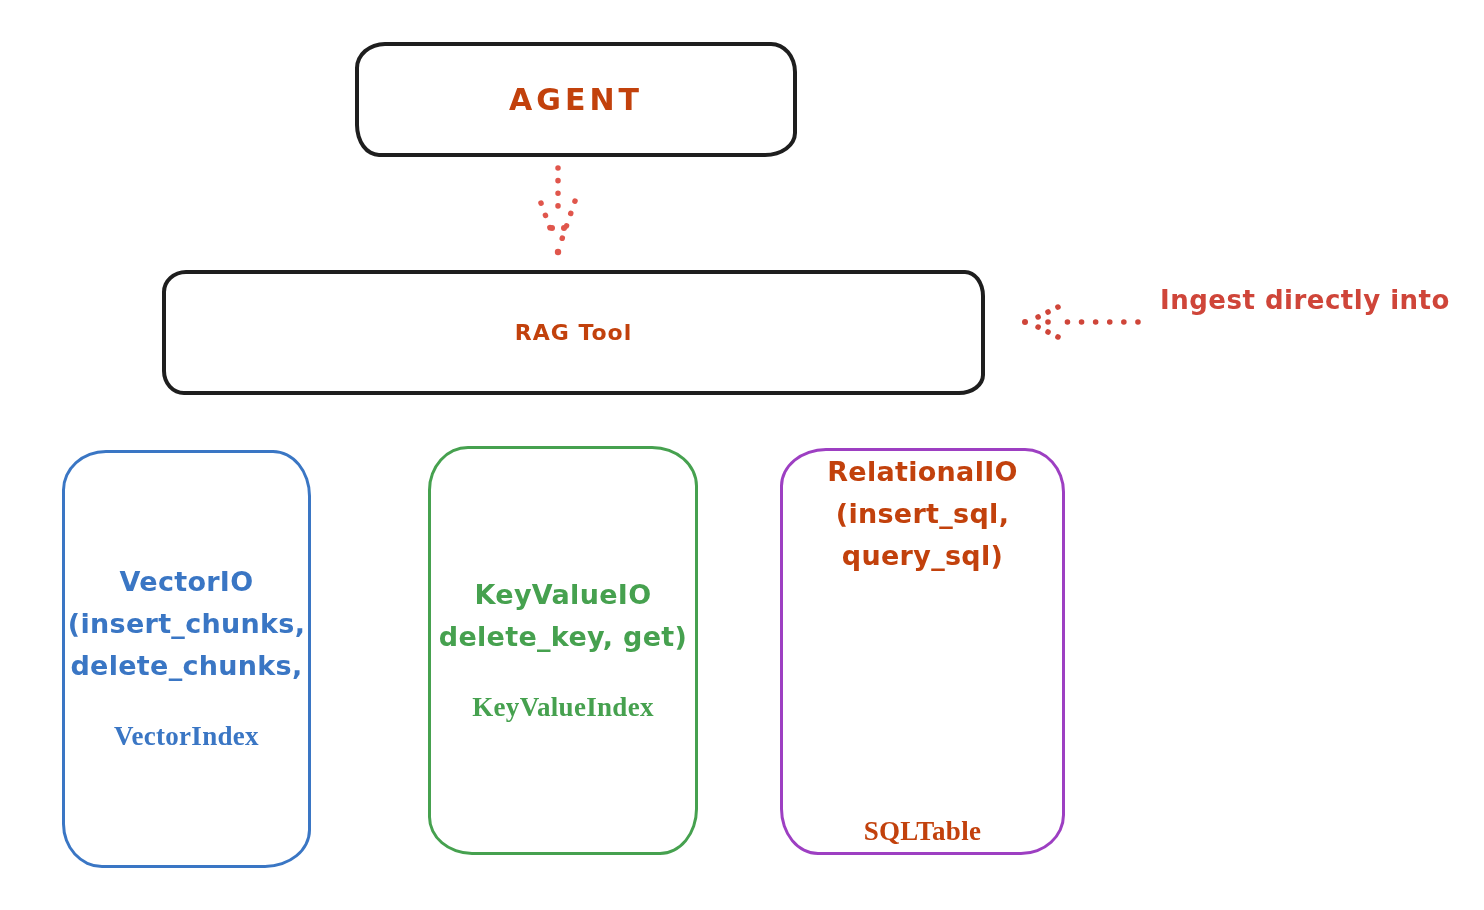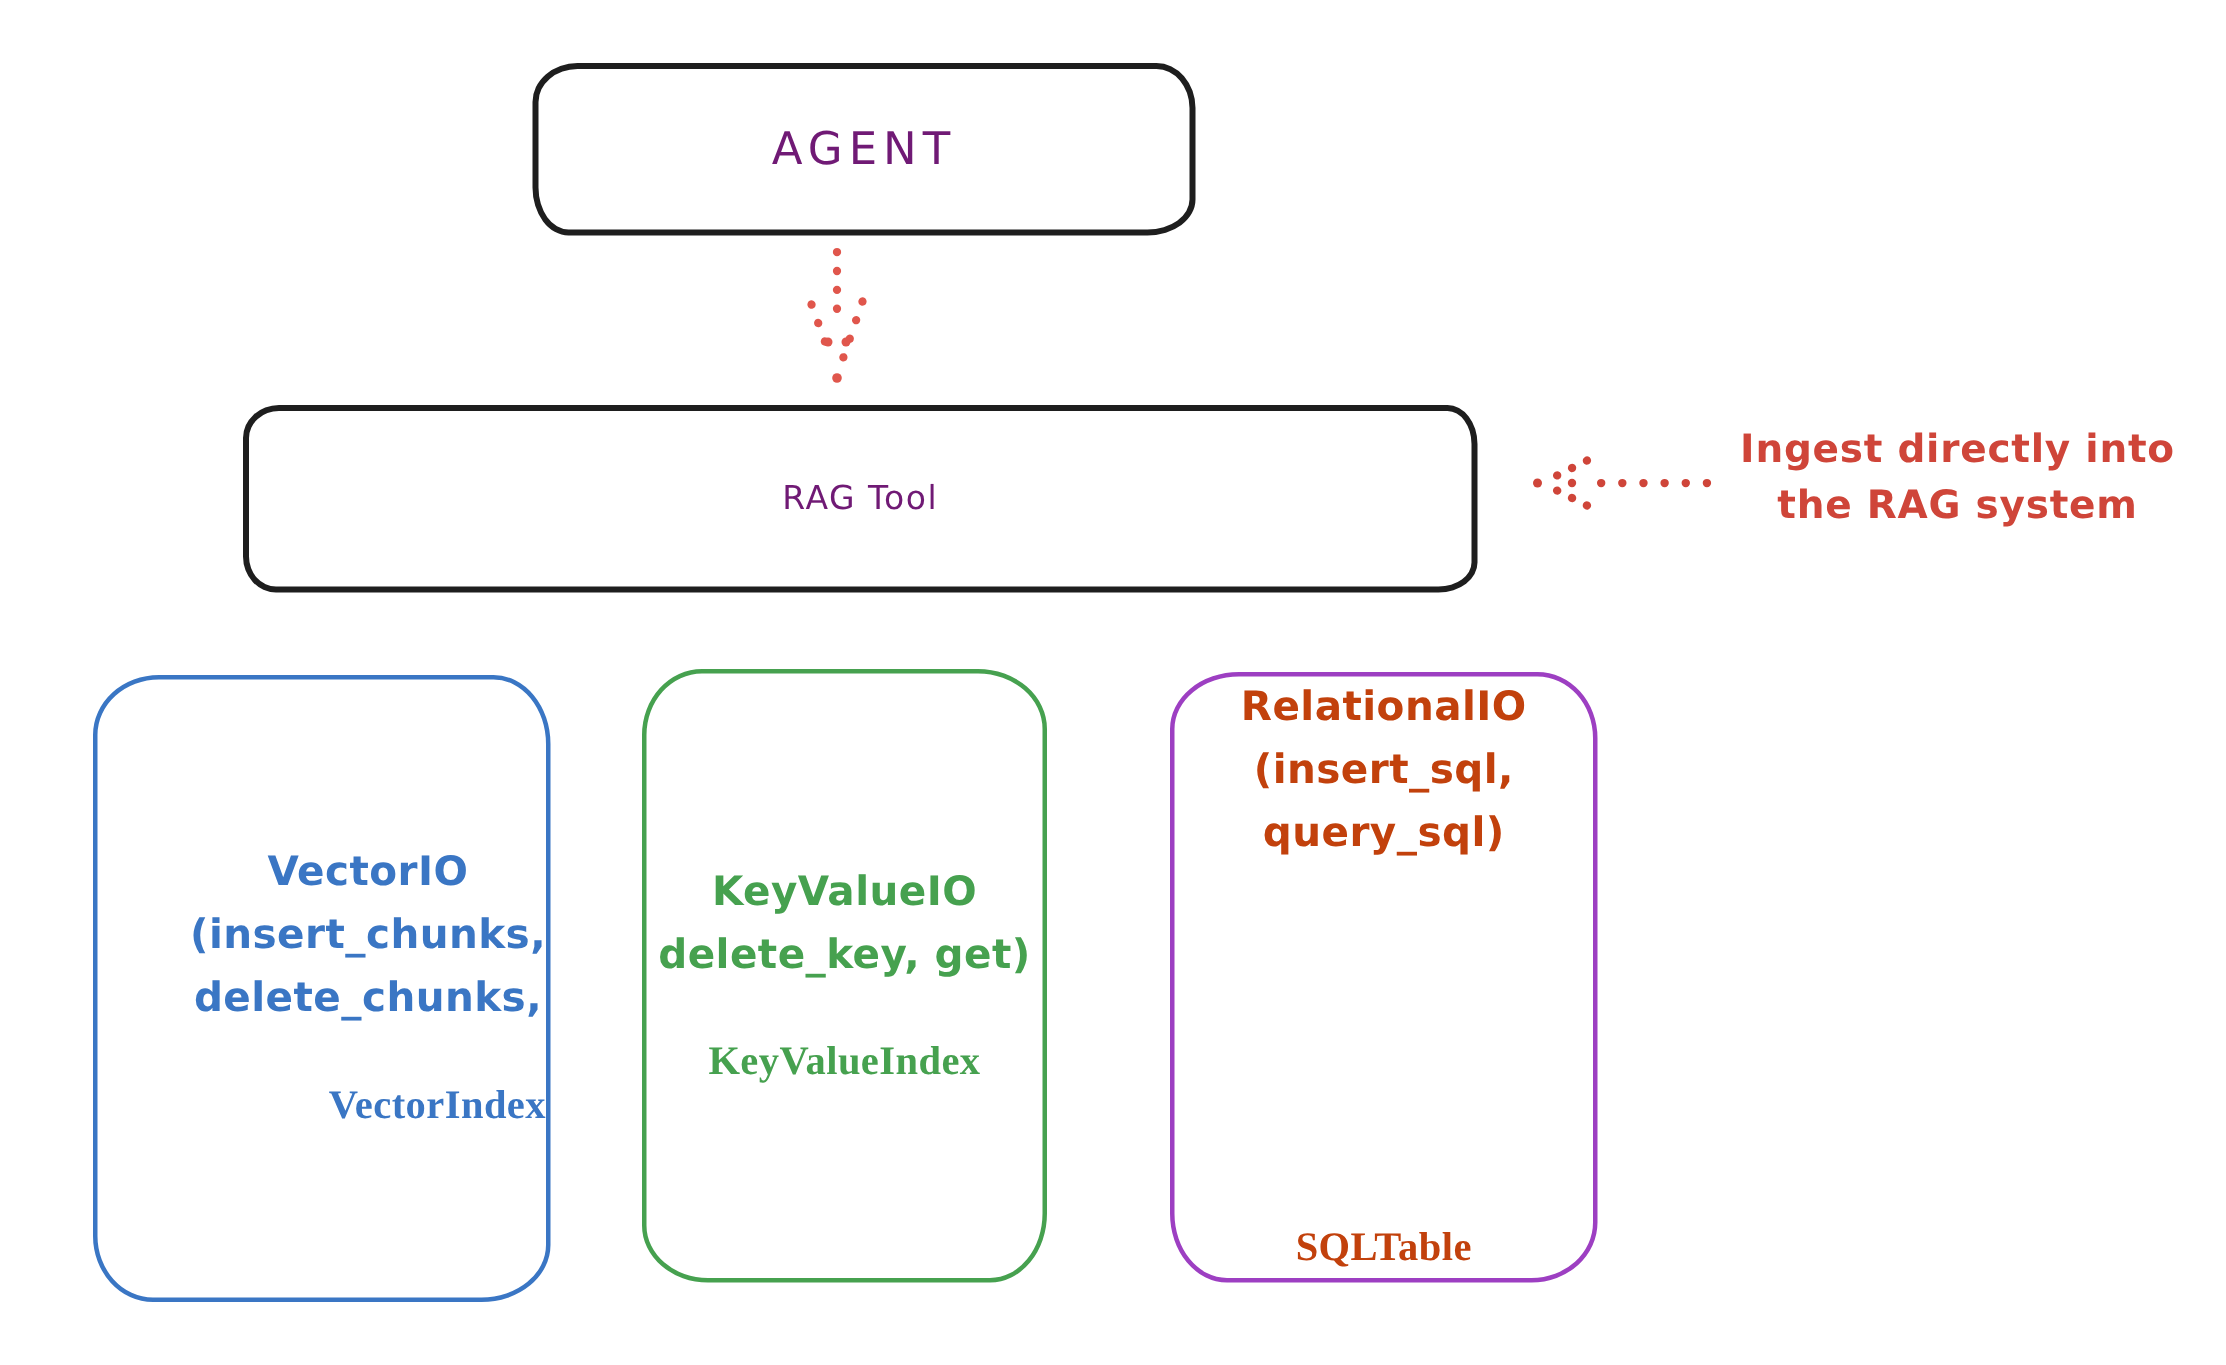--- a/index.html
+++ b/index.html
@@ -19,22 +19,22 @@
   .node {
     position: absolute;
     display: flex;
     align-items: center;
     justify-content: center;
     background: #ffffff;
     box-sizing: border-box;
   }
   .node-black {
     border: 4px solid #1e1e1e;
-    color: #701a75;
-    font-weight: 400;
+    color: #c2410c;
+    font-weight: 700;
   }
   .agent {
     left: 355px; top: 42px;
     width: 442px; height: 115px;
     border-radius: 30px 26px 32px 24px / 26px 30px 24px 32px;
     font-size: 30px;
     letter-spacing: 4px;
   }
   .rag {
     left: 162px; top: 270px;
@@ -70,25 +70,24 @@
     text-align: center;
     background: #ffffff;
     font-size: 27px;
     font-weight: 600;
     letter-spacing: 0.3px;
   }
   .module .module-lines div { line-height: 42px; }
   .module .module-index { margin-top: 28px; line-height: 42px; font-family: Liberation Serif, serif; }
   .module-vector {
     left: 62px; top: 450px;
-    width: 305px; height: 418px;
+    width: 249px; height: 418px;
     border: 3.5px solid #3a76c4;
     color: #3a76c4;
     border-radius: 44px 38px 46px 40px / 40px 46px 38px 44px;
-    align-items: flex-end;
   }
   .module-keyvalue {
     left: 428px; top: 446px;
     width: 270px; height: 409px;
     border: 3.5px solid #46a14f;
     color: #46a14f;
     border-radius: 40px 46px 38px 44px / 44px 40px 46px 38px;
   }
   .module-relational {
     left: 780px; top: 448px;
@@ -124,21 +123,20 @@
   <svg class="arrow arrow-left" width="128" height="48" viewBox="0 0 128 48">
     <line x1="120" y1="24" x2="48" y2="24" stroke="#cf4539" stroke-width="5.5" stroke-linecap="round" stroke-dasharray="0.1 14"></line>
     <line x1="40" y1="9" x2="14" y2="22" stroke="#cf4539" stroke-width="5.5" stroke-linecap="round" stroke-dasharray="0.1 11"></line>
     <line x1="40" y1="39" x2="14" y2="26" stroke="#cf4539" stroke-width="5.5" stroke-linecap="round" stroke-dasharray="0.1 11"></line>
     <circle cx="30" cy="24" r="2.8" fill="#cf4539"></circle>
     <circle cx="7" cy="24" r="3" fill="#cf4539"></circle>
   </svg>
 
   <div class="annotation">
     <div>Ingest directly into</div>
-    <div>the RAG system</div>
   </div>
 
   <div class="module module-vector">
     <div class="module-lines">
       <div>VectorIO</div>
       <div>(insert_chunks,</div>
       <div>delete_chunks,</div>
     </div>
     <div class="module-index">VectorIndex</div>
   </div>

